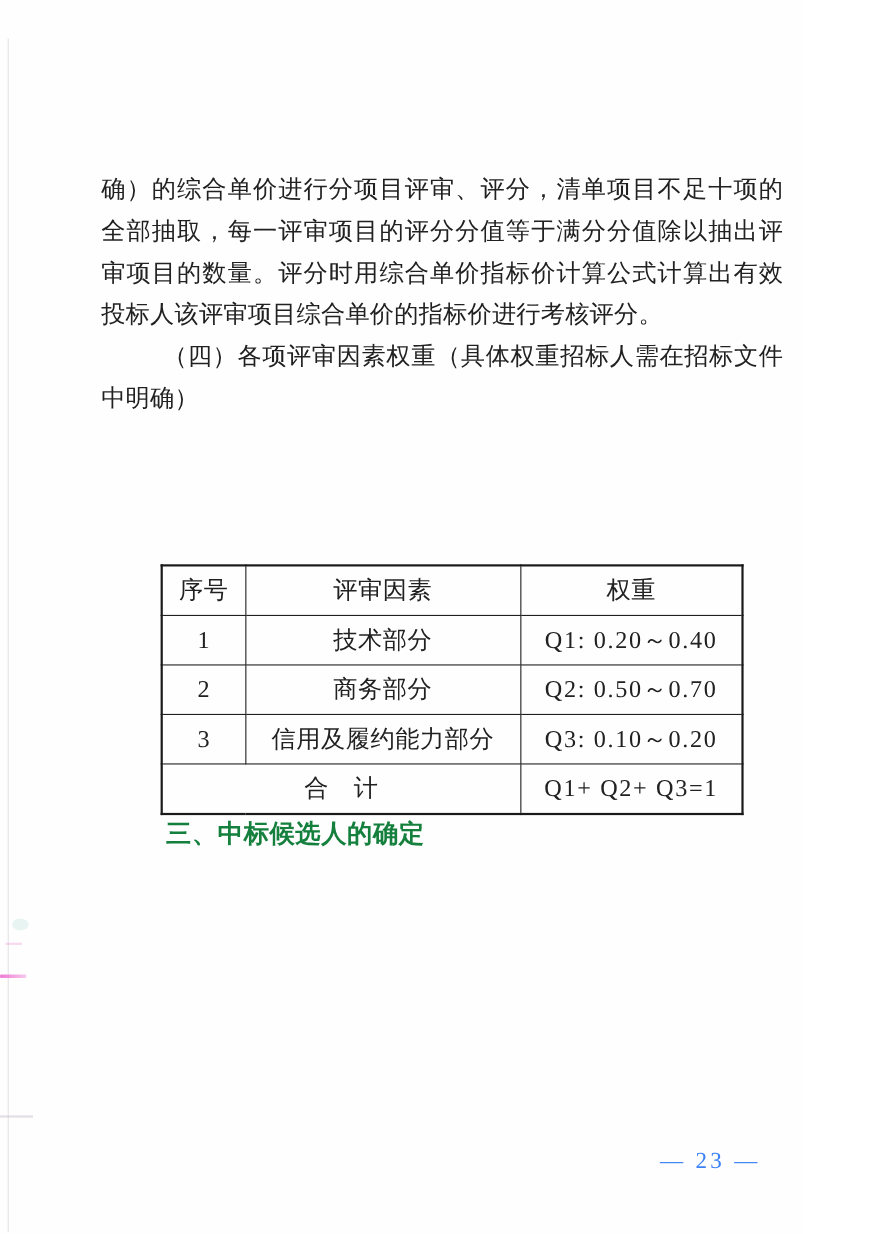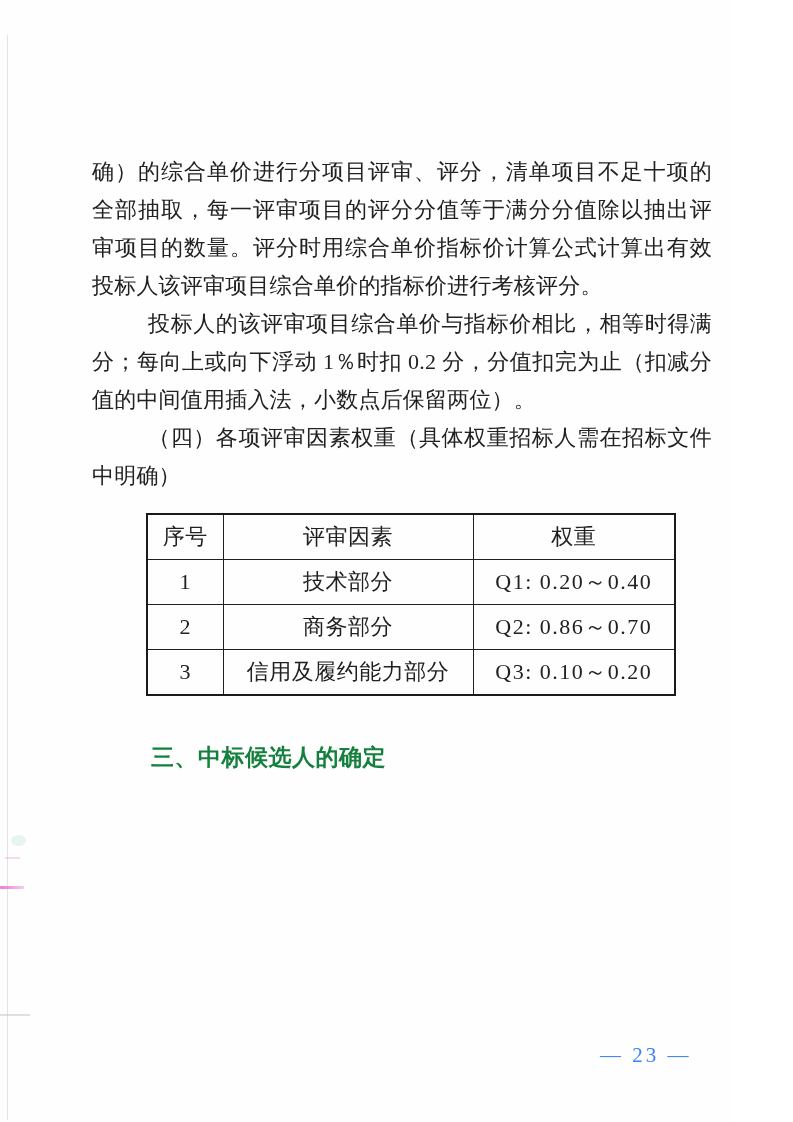--- a/index.html
+++ b/index.html
@@ -136,21 +136,20 @@
 <div class="page">
 
   <div class="edge-line"></div>
   <div class="teal-smudge"></div>
   <div class="pink-dash-faint"></div>
   <div class="pink-dash-main"></div>
   <div class="gray-dash"></div>
 
   <div class="body-text">
     <p class="para">确）的综合单价进行分项目评审、评分，清单项目不足十项的全部抽取，每一评审项目的评分分值等于满分分值除以抽出评审项目的数量。评分时用综合单价指标价计算公式计算出有效投标人该评审项目综合单价的指标价进行考核评分。</p>
-    <p class="para indent">投标人的该评审项目综合单价与指标价相比，相等时得满分；每向上或向下浮动 1％时扣 0.2 分，分值扣完为止（扣减分值的中间值用插入法，小数点后保留两位）。</p>
     <p class="para indent">（四）各项评审因素权重（具体权重招标人需在招标文件中明确）</p>
   </div>
 
   <table class="weights-table">
     <colgroup>
       <col style="width:76px">
       <col style="width:250px">
       <col style="width:202px">
     </colgroup>
     <thead>
@@ -162,26 +161,30 @@
     </thead>
     <tbody>
       <tr>
         <td>1</td>
         <td>技术部分</td>
         <td class="weight-cell">Q1: 0.20～0.40</td>
       </tr>
       <tr>
         <td>2</td>
         <td>商务部分</td>
-        <td class="weight-cell">Q2: 0.86～0.70</td>
+        <td class="weight-cell">Q2: 0.50～0.70</td>
       </tr>
       <tr>
         <td>3</td>
         <td>信用及履约能力部分</td>
         <td class="weight-cell">Q3: 0.10～0.20</td>
+      </tr>
+      <tr>
+        <td colspan="2">合　计</td>
+        <td class="weight-cell">Q1+ Q2+ Q3=1</td>
       </tr>
     </tbody>
   </table>
 
   <div class="section">
     <h3 class="section-heading">三、中标候选人的确定</h3>
   </div>
 
   <div class="page-number">— 23 —</div>
 

